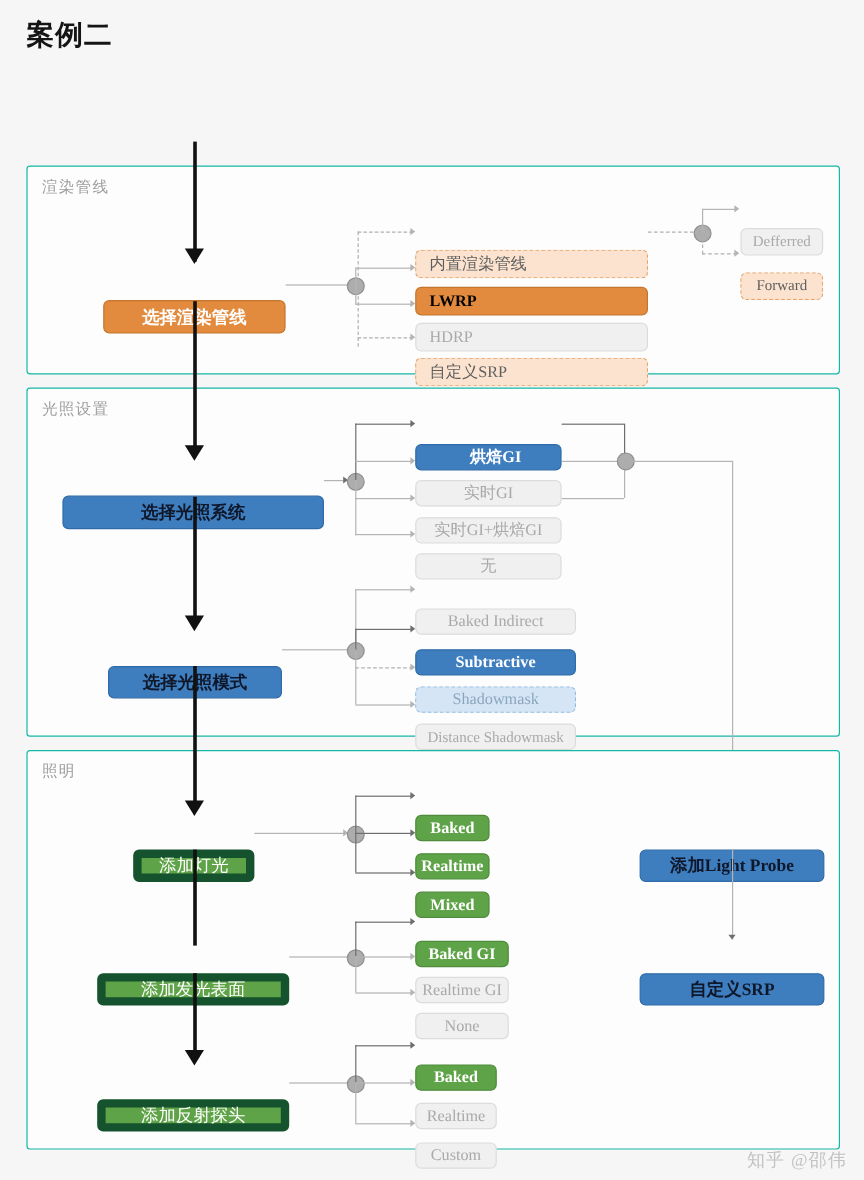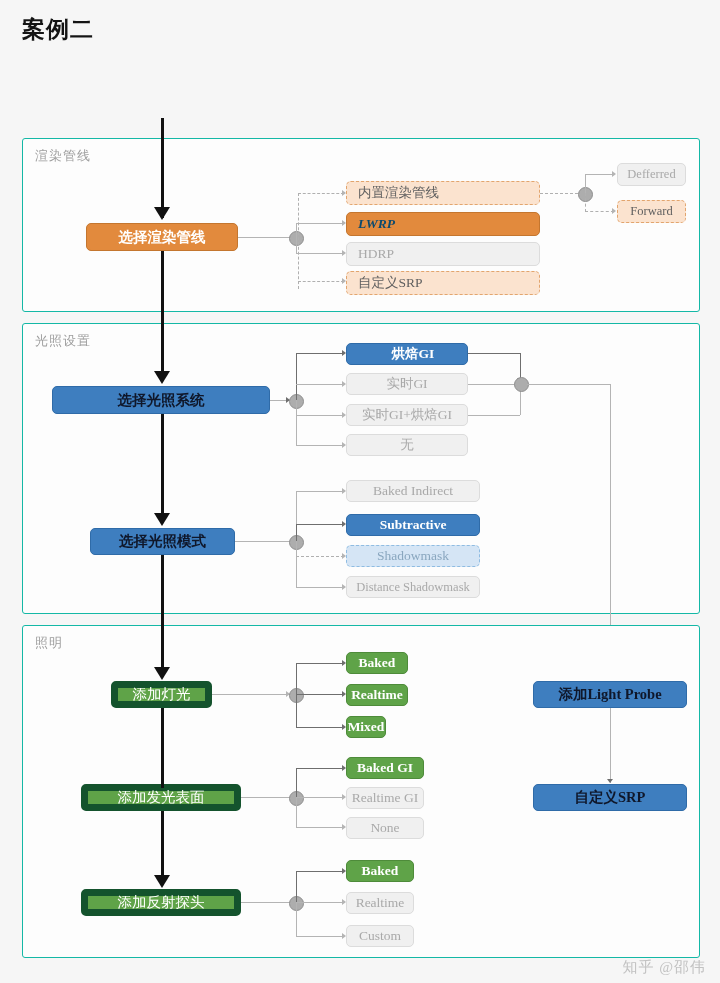--- a/index.html
+++ b/index.html
@@ -38,20 +38,21 @@
     font-size:13px;color:#9d9d9d;letter-spacing:1px;
   }
 
   
   .node{
     position:absolute;box-sizing:border-box;
     display:flex;align-items:center;
     border-radius:5px;
     font-size:13.5px;
     white-space:nowrap;
+    margin-top:27px;
   }
   .node.center{justify-content:center;}
   .node.leftpad{padding-left:11px;}
 
   
   .main-orange{
     background:#E28A3D;border:1px solid #C4762F;color:#fff;font-weight:bold;
     font-size:14.5px;
   }
   .main-blue{
@@ -61,21 +62,21 @@
   .main-green{
     background:#5FA348;border:7px solid #14532d;color:#fff;font-weight:normal;
     font-size:14.5px;
   }
 
   
   .opt-inactive{
     background:#f0f0f0;border:1px solid #dcdcdc;color:#a9a9a9;
   }
   .opt-orange-solid{
-    background:#E28A3D;border:1px solid #C4762F;color:#0c4a6e;font-weight:bold;font-style:italic;
+    background:#E28A3D;border:1px solid #C4762F;color:#000000;font-weight:bold;
   }
   .opt-orange-dashed{
     background:#FBE3CF;border:1.3px dashed #E2A56E;color:#5f5f5f;
   }
   .opt-blue-solid{
     background:#3E7EBF;border:1px solid #2F6BA8;color:#fff;font-weight:bold;
   }
   .opt-blue-dashed{
     background:#D5E5F5;border:1.3px dashed #8FBCE2;color:#8aa7bf;
   }
@@ -245,21 +246,21 @@
   <div class="ln v dark" style="left:296px;top:663px;height:64px;"></div>
   <div class="ln h dark" style="left:296px;top:663px;width:48px;"></div>
   <div class="ah dark" style="left:342px;top:660px;"></div>
   <div class="ln h dark" style="left:296px;top:694px;width:48px;"></div>
   <div class="ah dark" style="left:342px;top:691px;"></div>
   <div class="ln h dark" style="left:296px;top:727px;width:48px;"></div>
   <div class="ah dark" style="left:342px;top:724px;"></div>
 
   <div class="node opt-green-solid center" style="left:346px;top:652px;width:62px;height:22px;">Baked</div>
   <div class="node opt-green-solid center" style="left:346px;top:684px;width:62px;height:22px;">Realtime</div>
-  <div class="node opt-green-solid center" style="left:346px;top:716px;width:40px;height:22px;">Mixed</div>
+  <div class="node opt-green-solid center" style="left:346px;top:716px;width:62px;height:22px;">Mixed</div>
 
   <div class="node main-green center" style="left:81px;top:784px;width:160px;height:27px;">添加发光表面</div>
 
   <div class="ln h" style="left:241px;top:797px;width:49px;"></div>
   <div class="dot" style="left:289px;top:791px;"></div>
 
   <div class="ln v dark" style="left:296px;top:768px;height:29px;"></div>
   <div class="ln h dark" style="left:296px;top:768px;width:48px;"></div>
   <div class="ah dark" style="left:342px;top:765px;"></div>
   <div class="ln h" style="left:296px;top:797px;width:48px;"></div>

